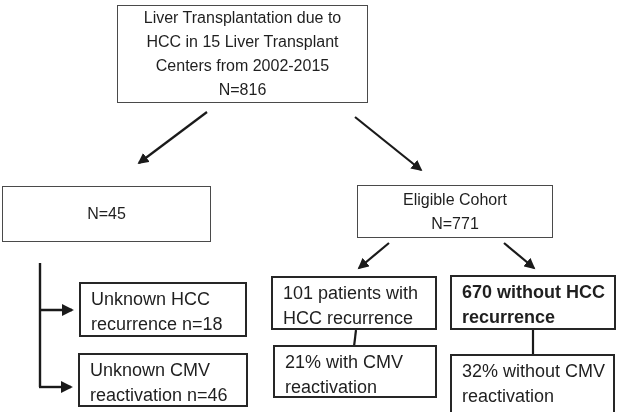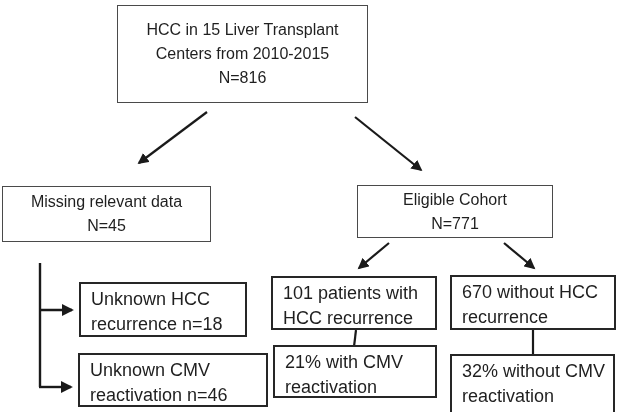--- a/index.html
+++ b/index.html
@@ -44,24 +44,24 @@
     text-align: left;
     padding: 3px 6px 0 10px;
     font-size: 18px;
     line-height: 25px;
   }
   
   #box-source        { left: 117px; top: 5px;   width: 251px; height: 98px; }
   #box-missing       { left: 2px;   top: 186px; width: 209px; height: 56px; }
   #box-eligible      { left: 327px; top: 185px; width: 196px; height: 53px; margin-left: 30px; }
   #box-unknown-hcc   { left: 79px;  top: 282px; width: 168px; height: 55px; }
-  #box-unknown-cmv   { left: 78px;  top: 353px; width: 190px; height: 54px; }
+  #box-unknown-cmv   { left: 78px;  top: 353px; width: 170px; height: 54px; }
   #box-hcc-rec       { left: 271px; top: 276px; width: 166px; height: 54px; }
   #box-cmv-with      { left: 273px; top: 345px; width: 164px; height: 53px; }
-  #box-no-hcc        { left: 450px; top: 275px; width: 166px; height: 55px; }
+  #box-no-hcc        { left: 450px; top: 275px; width: 166px; height: 55px; font-weight: bold; }
   #box-cmv-without   { left: 450px; top: 354px; width: 165px; height: 65px; }
 </style>
 </head>
 <body>
 
 <div class="canvas">
 
   <svg class="connectors" viewBox="0 0 620 412" xmlns="http://www.w3.org/2000/svg">
     <defs>
       <marker id="arrowhead" markerWidth="5.5" markerHeight="5" refX="4.2" refY="2.5" orient="auto">
@@ -82,27 +82,27 @@
     <line x1="389" y1="243" x2="359" y2="268" stroke="#1a1a1a" stroke-width="2.2" marker-end="url(#arrowhead)"></line>
 
     <line x1="504" y1="243" x2="534" y2="268" stroke="#1a1a1a" stroke-width="2.2" marker-end="url(#arrowhead)"></line>
 
     <line x1="356" y1="330" x2="353" y2="355" stroke="#1a1a1a" stroke-width="2.2"></line>
 
     <line x1="533" y1="330" x2="533" y2="354" stroke="#1a1a1a" stroke-width="2.2"></line>
   </svg>
 
   <div class="box thin center" id="box-source">
+    <span>Liver Transplantation due to</span>
     <span>HCC in 15 Liver Transplant</span>
-    <span>Centers from 2010-2015</span>
+    <span>Centers from 2002-2015</span>
     <span>N=816</span>
   </div>
 
   <div class="box thin center" id="box-missing">
-    <span>Missing relevant data</span>
     <span>N=45</span>
   </div>
 
   <div class="box thin center" id="box-eligible">
     <span>Eligible Cohort</span>
     <span>N=771</span>
   </div>
 
   <div class="box thick leftalign" id="box-unknown-hcc">
     <span>Unknown HCC</span>

